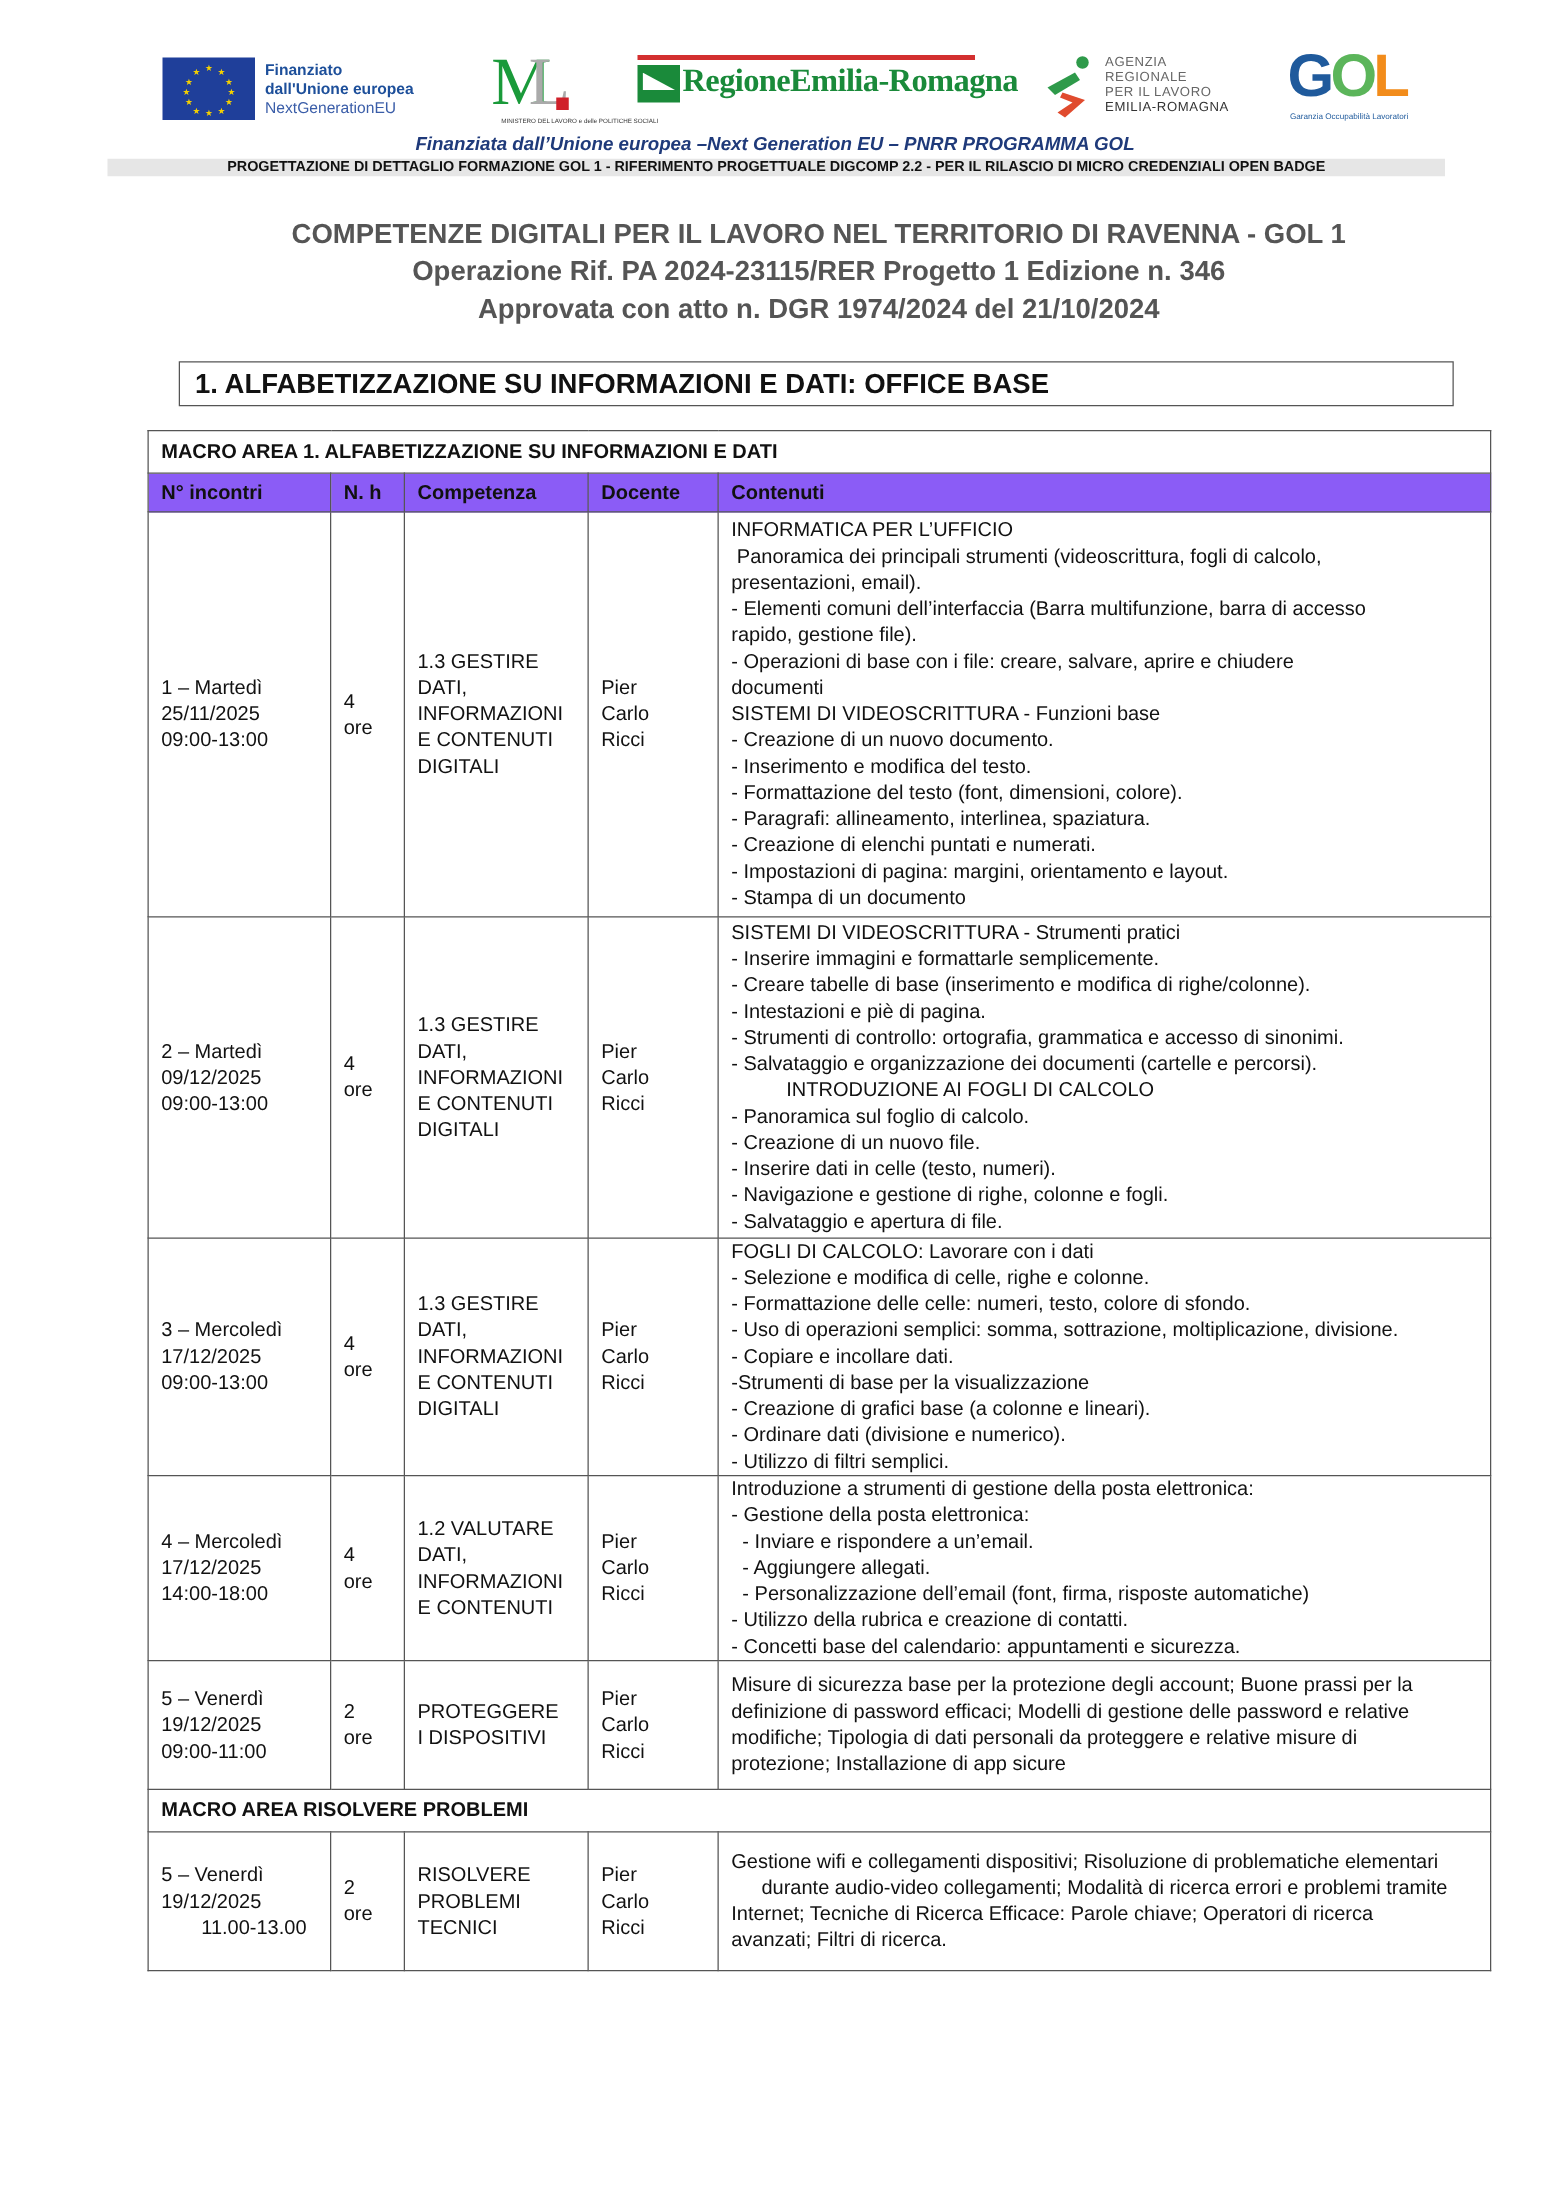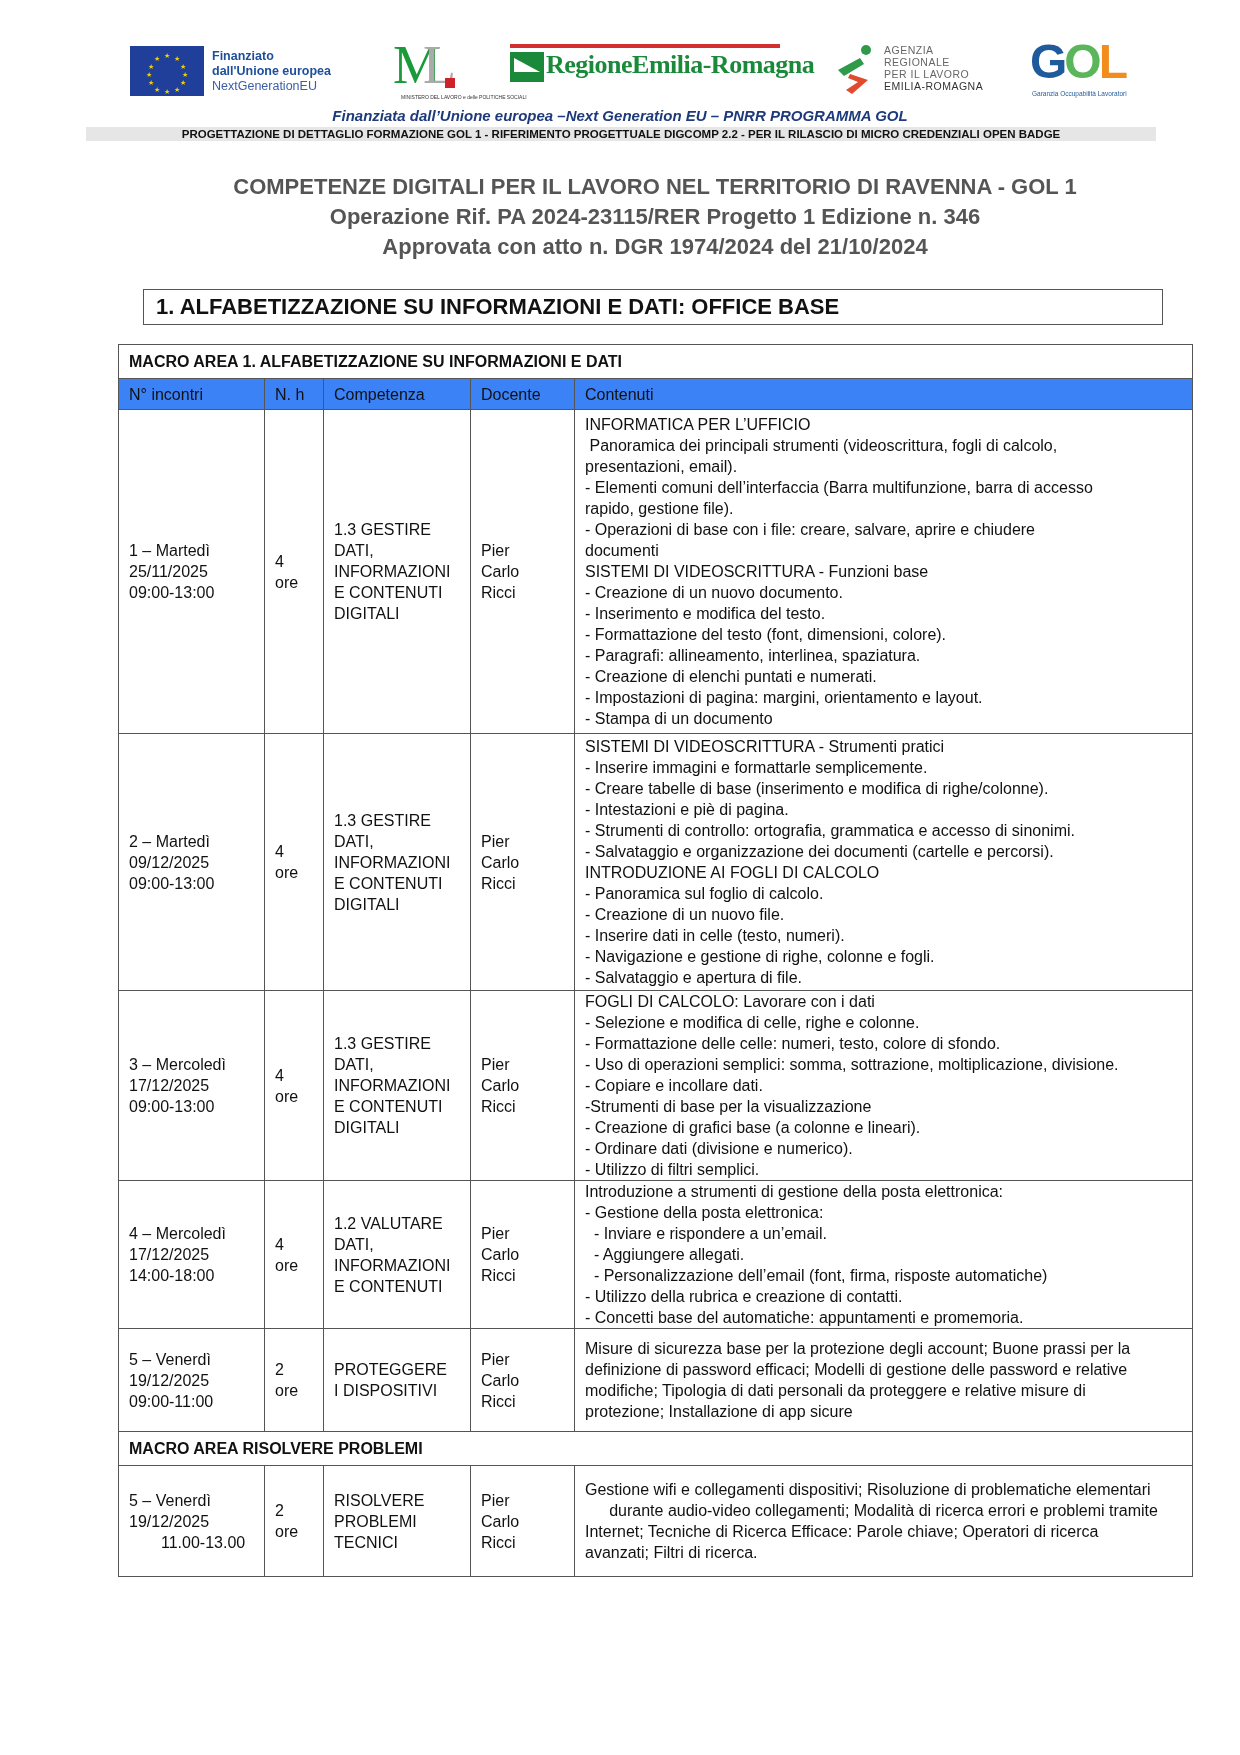--- a/index.html
+++ b/index.html
@@ -46,21 +46,21 @@
   .titles .t2 { font-size:22px; line-height:30px; }
   .titles .t3 { font-size:22px; line-height:30px; }
 
   .section-box { position:absolute; top:289px; left:143px; width:1020px; height:36px; border:1px solid #555; box-sizing:border-box; }
   .section-box span { position:absolute; left:12px; top:4px; font-size:22px; font-weight:bold; color:#111; }
 
   table.prog { position:absolute; top:344px; left:118px; width:1074px; border-collapse:collapse; table-layout:fixed; }
   table.prog td, table.prog th { border:1.5px solid #555; vertical-align:middle; padding:0 10px; font-size:16px; line-height:21px; text-align:left; }
   col.c1 { width:146px; } col.c2 { width:59px; } col.c3 { width:147px; } col.c4 { width:104px; } col.c5 { width:618px; }
   .macro td { font-weight:bold; font-size:16.5px; height:33px; }
-  .hdr th { background:#3b82f6; font-weight:normal; font-size:17.5px; height:30px; }
+  .hdr th { background:#8b5cf6; font-weight:bold; font-size:17.5px; height:30px; }
   td.comp { font-size:15px; line-height:18.5px; }
   td.cont { vertical-align:top; padding:0 10px; }
   .cont .line { display:block; white-space:pre-wrap; }
   .cont-l { font-size:17px; line-height:21.5px; }
   .cont-s { font-size:14.5px; line-height:18.8px; }
   .cont-p { font-size:14.5px; line-height:19.2px; vertical-align:middle !important; padding-top:2px; }
   .r1 td { height:323px; }
   .r2 td { height:256px; }
   .r3 td { height:172px; }
   .r4 td { height:134px; }
@@ -222,21 +222,21 @@
           <span class="line" style="display: block;">Carlo</span>
           <span class="line" style="display: block;">Ricci</span>
         </td>
         <td class="cont cont-l">
           <span class="line" style="display: block;">SISTEMI DI VIDEOSCRITTURA - Strumenti pratici</span>
           <span class="line" style="display: block;">- Inserire immagini e formattarle semplicemente.</span>
           <span class="line" style="display: block;">- Creare tabelle di base (inserimento e modifica di righe/colonne).</span>
           <span class="line" style="display: block;">- Intestazioni e piè di pagina.</span>
           <span class="line" style="display: block;">- Strumenti di controllo: ortografia, grammatica e accesso di sinonimi.</span>
           <span class="line" style="display: block;">- Salvataggio e organizzazione dei documenti (cartelle e percorsi).</span>
-          <span class="line" style="display: block;">INTRODUZIONE AI FOGLI DI CALCOLO</span>
+          <span class="line" style="display: block; margin-left: 44px;">INTRODUZIONE AI FOGLI DI CALCOLO</span>
           <span class="line" style="display: block;">- Panoramica sul foglio di calcolo.</span>
           <span class="line" style="display: block;">- Creazione di un nuovo file.</span>
           <span class="line" style="display: block;">- Inserire dati in celle (testo, numeri).</span>
           <span class="line" style="display: block;">- Navigazione e gestione di righe, colonne e fogli.</span>
           <span class="line" style="display: block;">- Salvataggio e apertura di file.</span>
         </td>
       </tr>
   <tr class="r3">
         <td>
           <span class="line" style="display: block;">3 – Mercoledì</span>
@@ -292,21 +292,21 @@
           <span class="line" style="display: block;">Carlo</span>
           <span class="line" style="display: block;">Ricci</span>
         </td>
         <td class="cont cont-s">
           <span class="line" style="display: block;">Introduzione a strumenti di gestione della posta elettronica:</span>
           <span class="line" style="display: block;">- Gestione della posta elettronica:</span>
           <span class="line" style="display: block;">  - Inviare e rispondere a un’email.</span>
           <span class="line" style="display: block;">  - Aggiungere allegati.</span>
           <span class="line" style="display: block;">  - Personalizzazione dell’email (font, firma, risposte automatiche)</span>
           <span class="line" style="display: block;">- Utilizzo della rubrica e creazione di contatti.</span>
-          <span class="line" style="display: block;">- Concetti base del automatiche: appuntamenti e promemoria.</span>
+          <span class="line" style="display: block;">- Concetti base del calendario: appuntamenti e sicurezza.</span>
         </td>
       </tr>
   <tr class="r5">
         <td>
           <span class="line" style="display: block;">5 – Venerdì</span>
           <span class="line" style="display: block;">19/12/2025</span>
           <span class="line" style="display: block;">09:00-11:00</span>
         </td>
         <td>
           <span class="line" style="display: block;">2</span>

